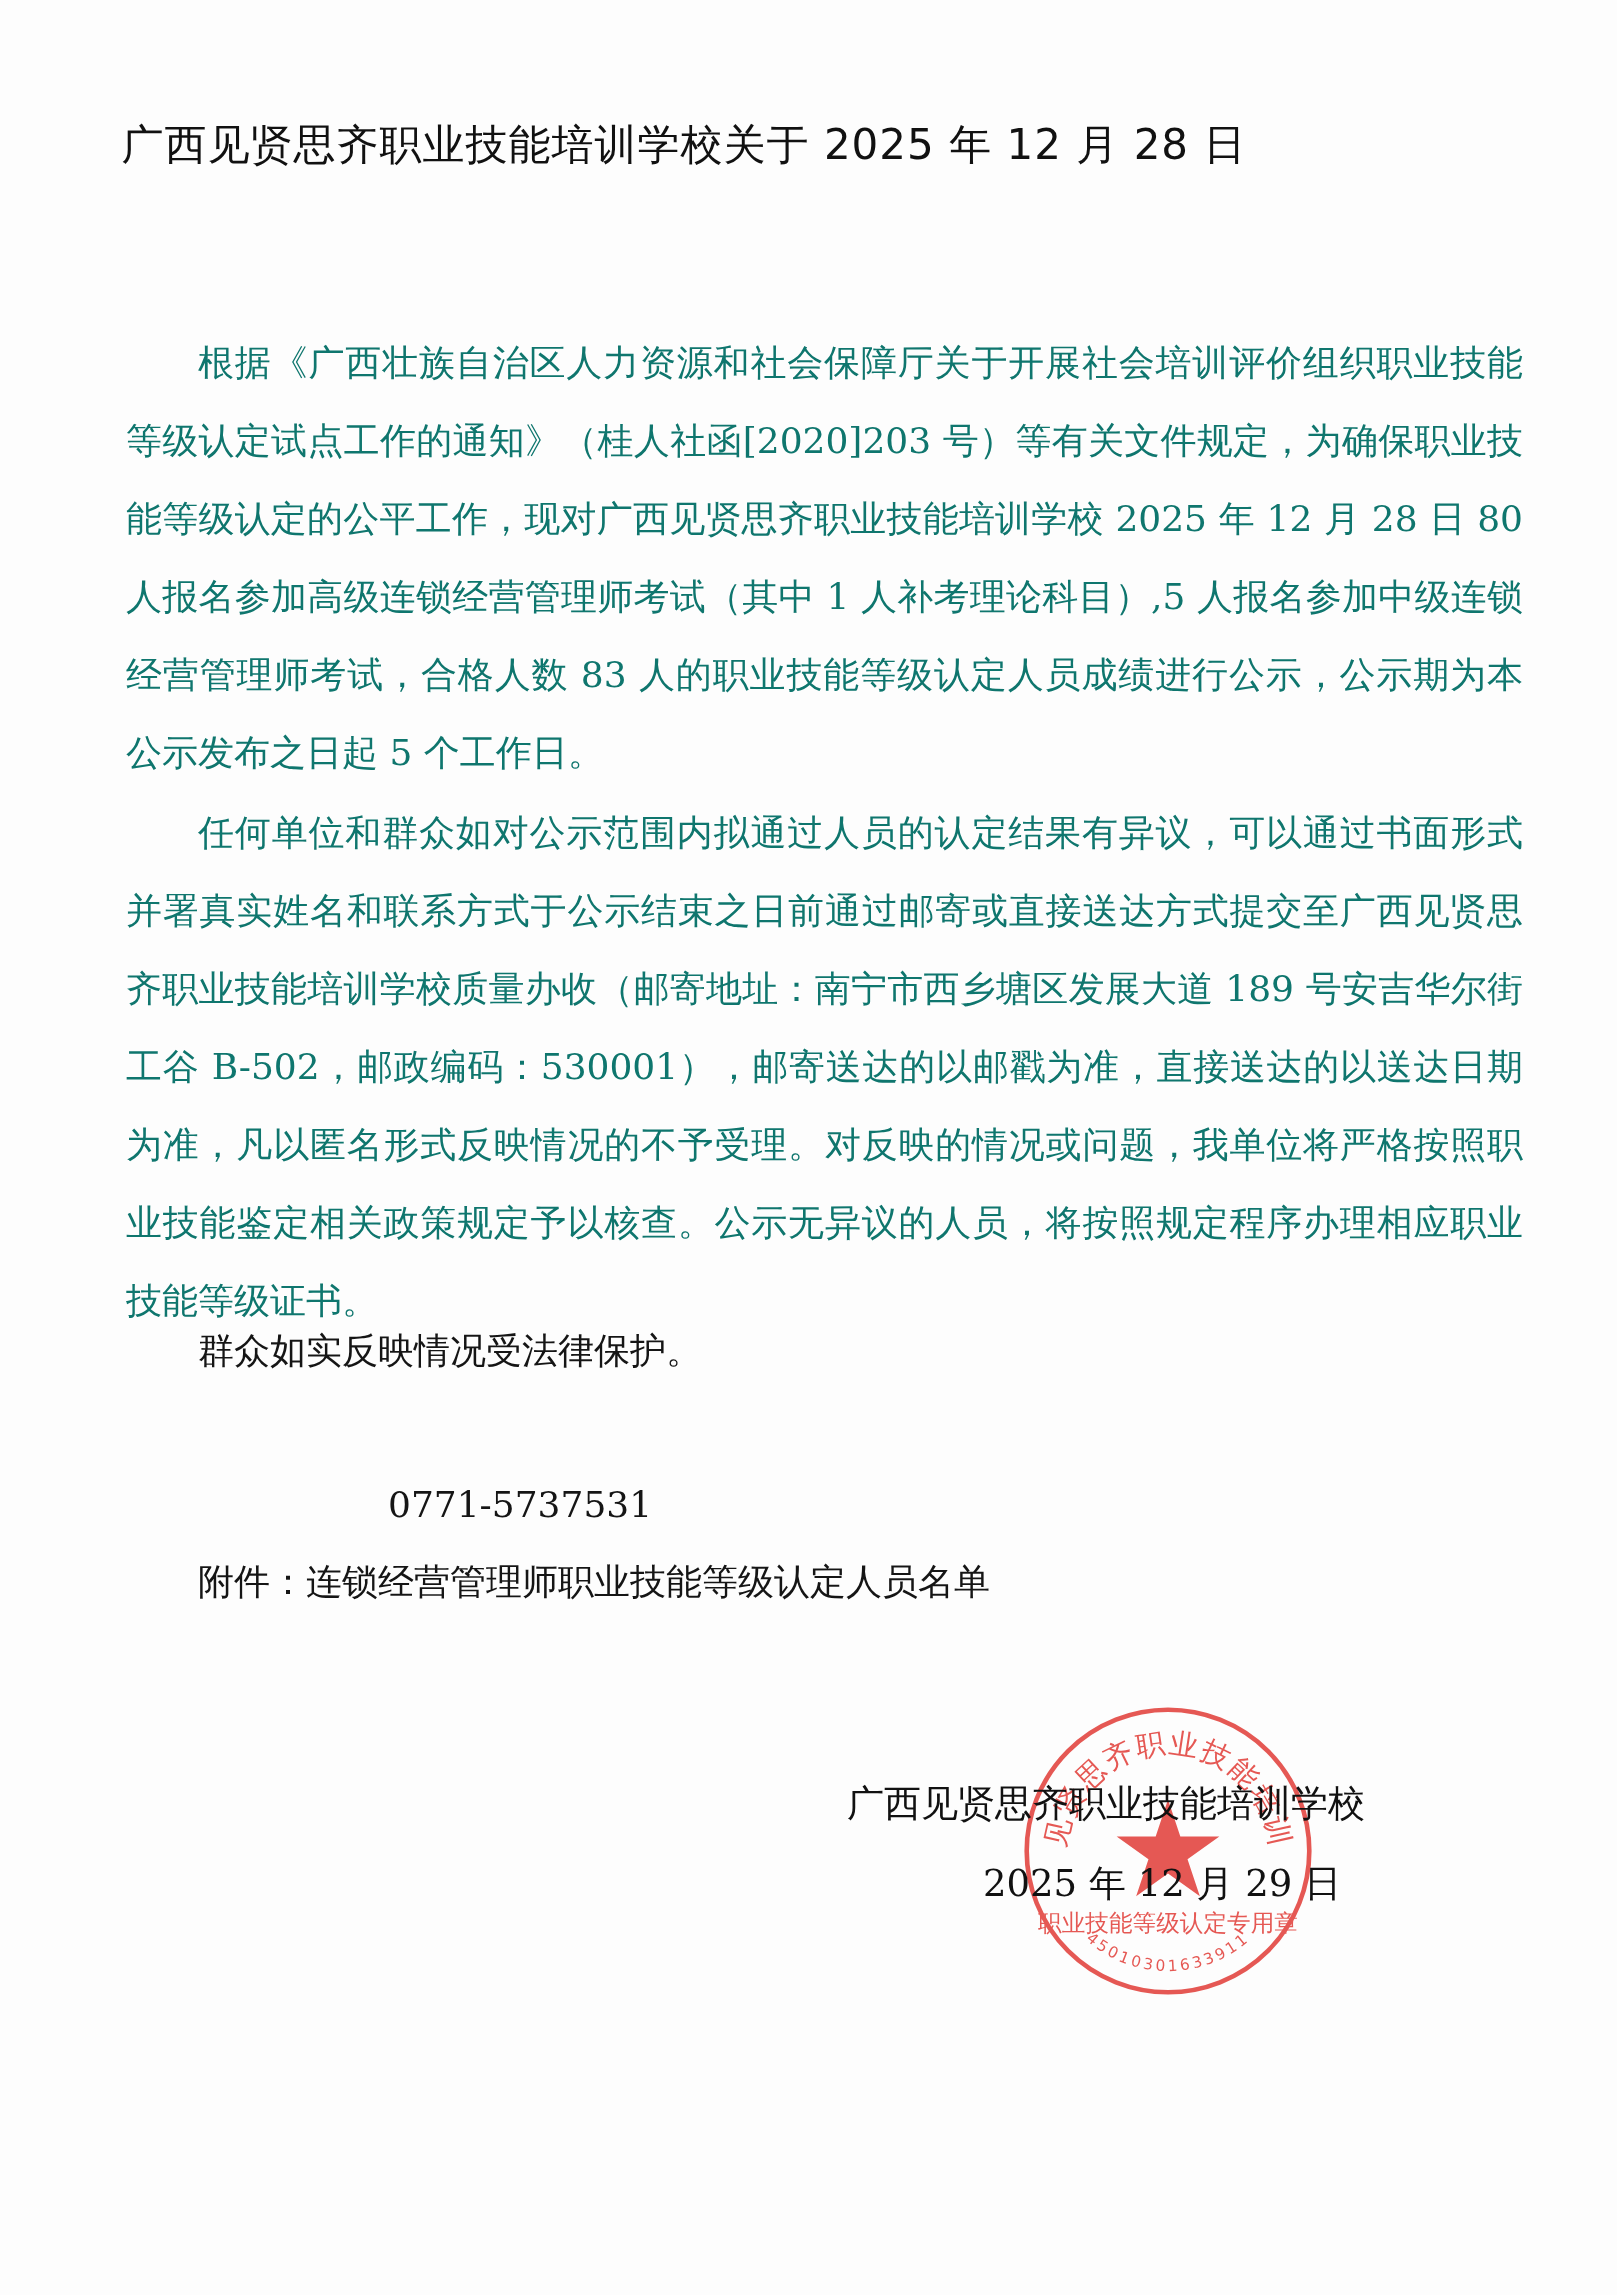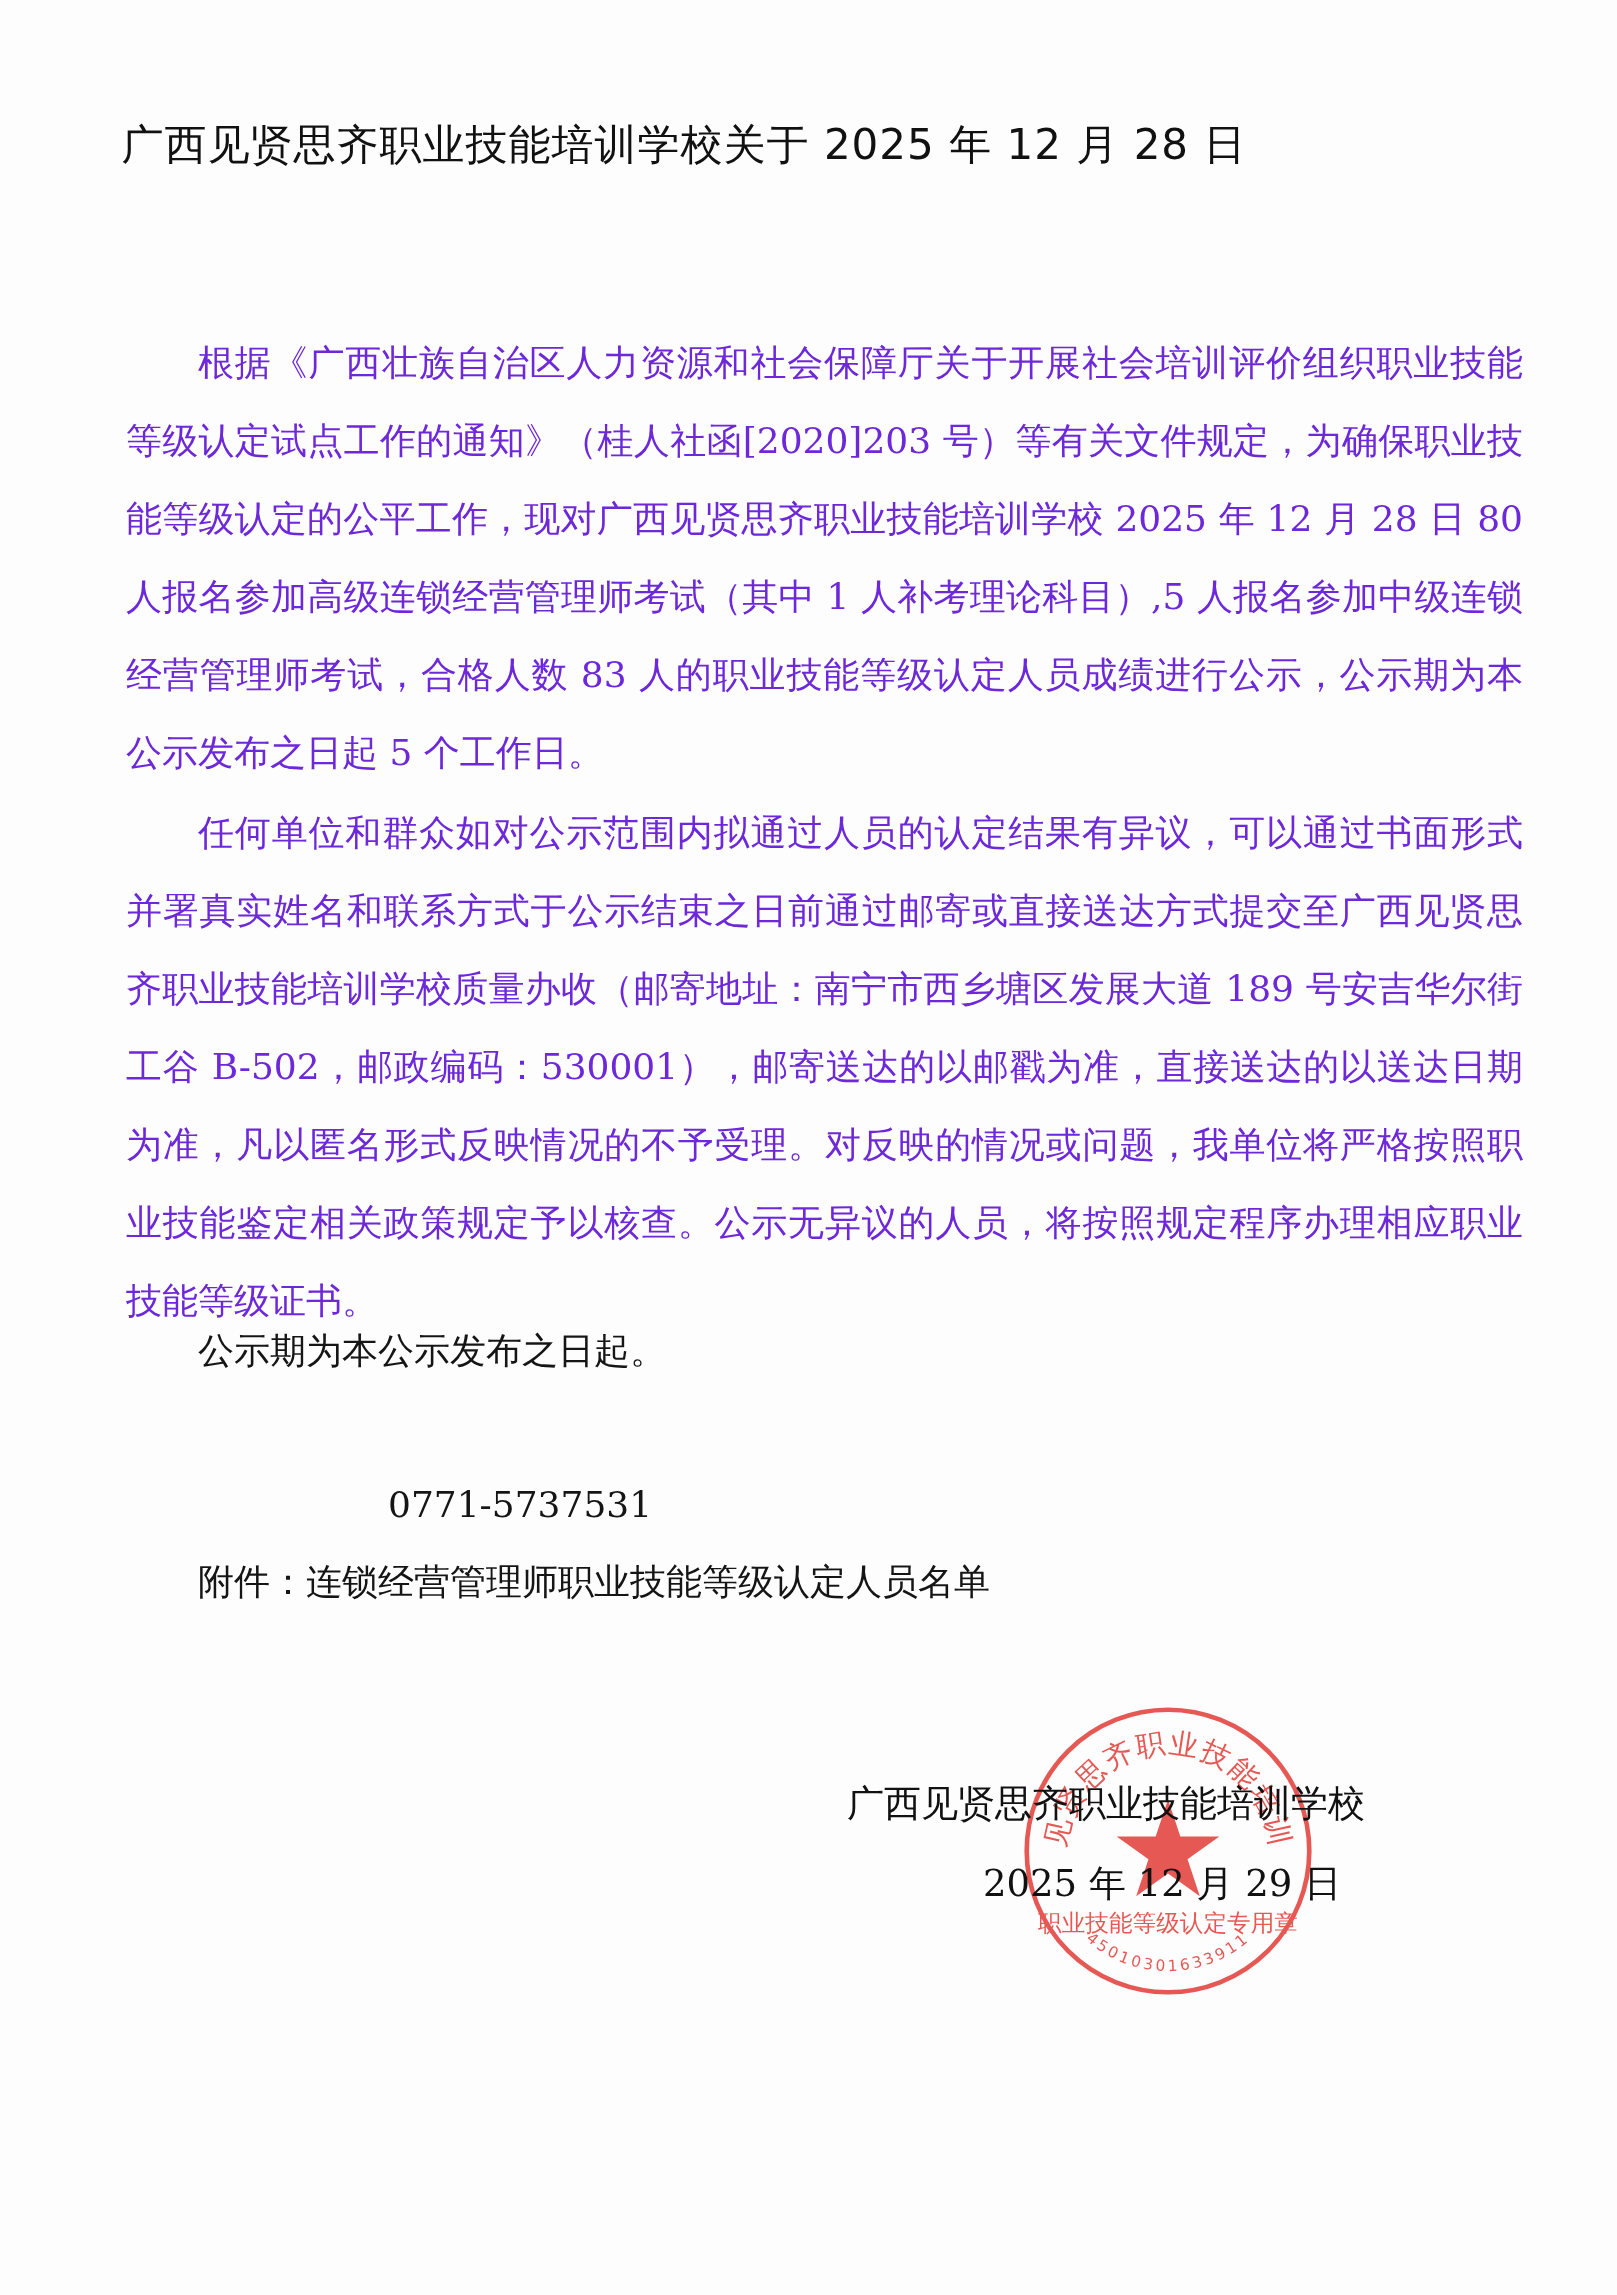--- a/index.html
+++ b/index.html
@@ -5,21 +5,21 @@
   html, body { margin: 0; padding: 0; background: #ffffff; }
   body { width: 1617px; height: 2295px; position: relative; overflow: hidden;
          font-family: "DejaVu Serif", "Liberation Serif", serif; color: #1a1a1a; }
   .page { position: absolute; left: 0; top: 0; width: 1617px; height: 2295px; background: #fdfdfd; }
   .title { position: absolute; left: 0; width: 1368px; text-align: center;
            font-family: "DejaVu Sans", "Liberation Sans", sans-serif;
            font-size: 42px; letter-spacing: 1px; color: #111; white-space: nowrap; }
   .title1 { top: 117px; }
   .title2 { top: 184px; }
   .body-block { position: absolute; left: 126px; width: 1397px;
-                font-size: 36px; line-height: 78px; color: #6d28d9; }
+                font-size: 36px; line-height: 78px; color: #0f766e; }
   .para { margin: 0; text-indent: 72px; text-align: justify; text-align-last: left; }
   .p1 { top: 324px; }
   .p2 { top: 794px; }
   .line { position: absolute; left: 198px; font-size: 36px; line-height: 51px; white-space: nowrap; color: #151515; }
   .l-protect { top: 1325px; }
   .l-phone1 { top: 1402px; }
   .l-phone2 { top: 1479px; left: 388px; }
   .l-attach { top: 1556px; }
   .sign-org { position: absolute; left: 847px; top: 1779px; font-size: 37px; white-space: nowrap; color: #111;
               font-family: "DejaVu Sans", "Liberation Sans", sans-serif; z-index: 3; }
@@ -34,21 +34,21 @@
   <div class="title title1">广西见贤思齐职业技能培训学校关于 2025 年 12 月 28 日</div>
 
   <div class="body-block p1">
     <p class="para">根据《广西壮族自治区人力资源和社会保障厅关于开展社会培训评价组织职业技能等级认定试点工作的通知》（桂人社函[2020]203 号）等有关文件规定，为确保职业技能等级认定的公平工作，现对广西见贤思齐职业技能培训学校 2025 年 12 月 28 日 80 人报名参加高级连锁经营管理师考试（其中 1 人补考理论科目）,5 人报名参加中级连锁经营管理师考试，合格人数 83 人的职业技能等级认定人员成绩进行公示，公示期为本公示发布之日起 5 个工作日。</p>
   </div>
 
   <div class="body-block p2">
     <p class="para">任何单位和群众如对公示范围内拟通过人员的认定结果有异议，可以通过书面形式并署真实姓名和联系方式于公示结束之日前通过邮寄或直接送达方式提交至广西见贤思齐职业技能培训学校质量办收（邮寄地址：南宁市西乡塘区发展大道 189 号安吉华尔街工谷 B-502，邮政编码：530001），邮寄送达的以邮戳为准，直接送达的以送达日期为准，凡以匿名形式反映情况的不予受理。对反映的情况或问题，我单位将严格按照职业技能鉴定相关政策规定予以核查。公示无异议的人员，将按照规定程序办理相应职业技能等级证书。</p>
   </div>
 
-  <div class="line l-protect">公示期为本公示发布之日起。</div>
+  <div class="line l-protect">群众如实反映情况受法律保护。</div>
 
   <div class="line l-phone2">0771-5737531</div>
 
   <div class="line l-attach">
     <span>附件：</span><span>连锁经营管理师职业技能等级认定人员名单</span>
   </div>
 
   <svg class="stamp" viewBox="0 0 580 580" xmlns="http://www.w3.org/2000/svg">
     <defs>
       <path id="arcTop" d="M 90 300 A 200 200 0 1 1 490 300"></path>

